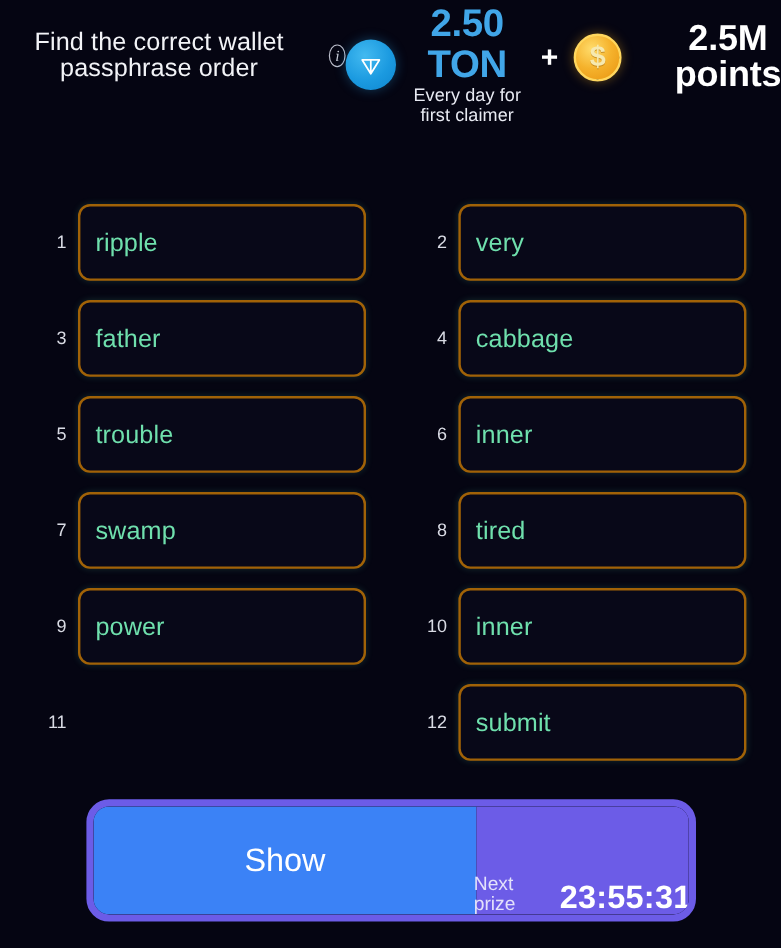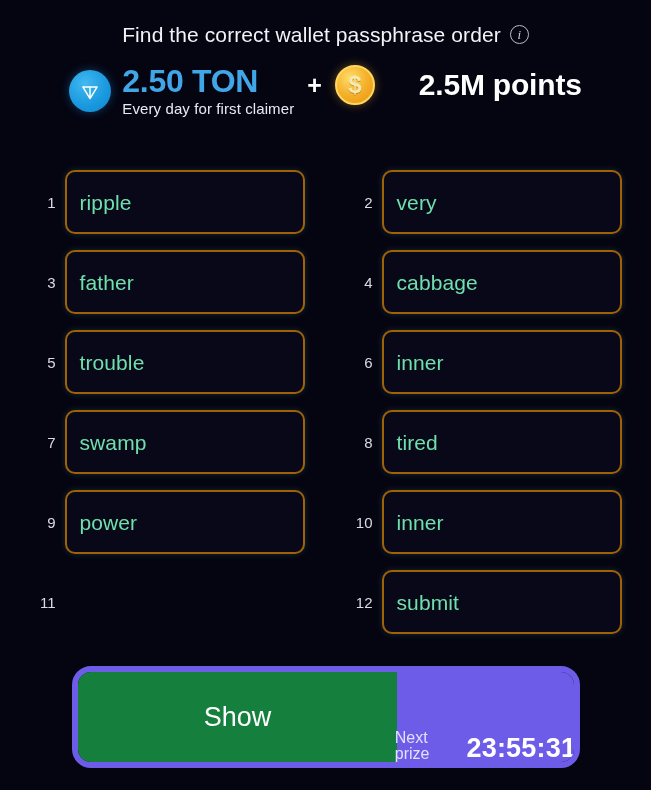--- a/index.html
+++ b/index.html
@@ -12,24 +12,24 @@
     background: #050512;
     font-family: "Liberation Sans", sans-serif;
     overflow: hidden;
     position: relative;
     -webkit-font-smoothing: antialiased;
   }
 
   
   .header {
     width: 100%;
-    padding-top: 24px;
-    box-sizing: border-box;
-    display: flex;
-    flex-direction: column;
+    padding-top: 8px;
+    box-sizing: border-box;
+    display: flex;
+    flex-direction: row;
     align-items: center;
     text-align: center;
   }
   .title-row {
     display: flex;
     align-items: center;
     justify-content: center;
     gap: 9px;
   }
   .title-text {
@@ -195,21 +195,21 @@
     height: 102px;
     border: 6px solid #6c5ce7;
     border-radius: 19px;
     box-sizing: border-box;
     display: flex;
     overflow: hidden;
     background: #0a0a1a;
   }
   .show-btn {
     flex: 1 1 auto;
-    background: #15803d;
+    background: #3b82f6;
     display: flex;
     align-items: center;
     justify-content: center;
     color: #ffffff;
     font-size: 27px;
     line-height: 1;
   }
   .prize-panel {
     width: 177px;
     flex: 0 0 auto;

